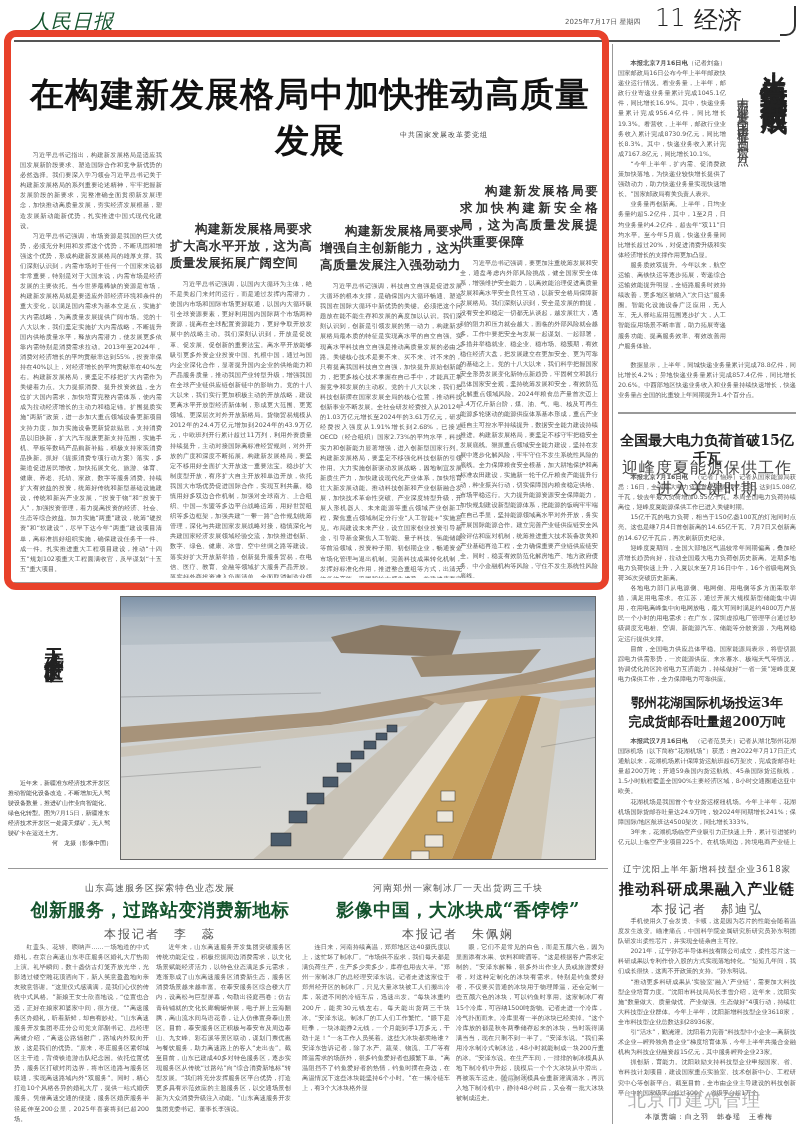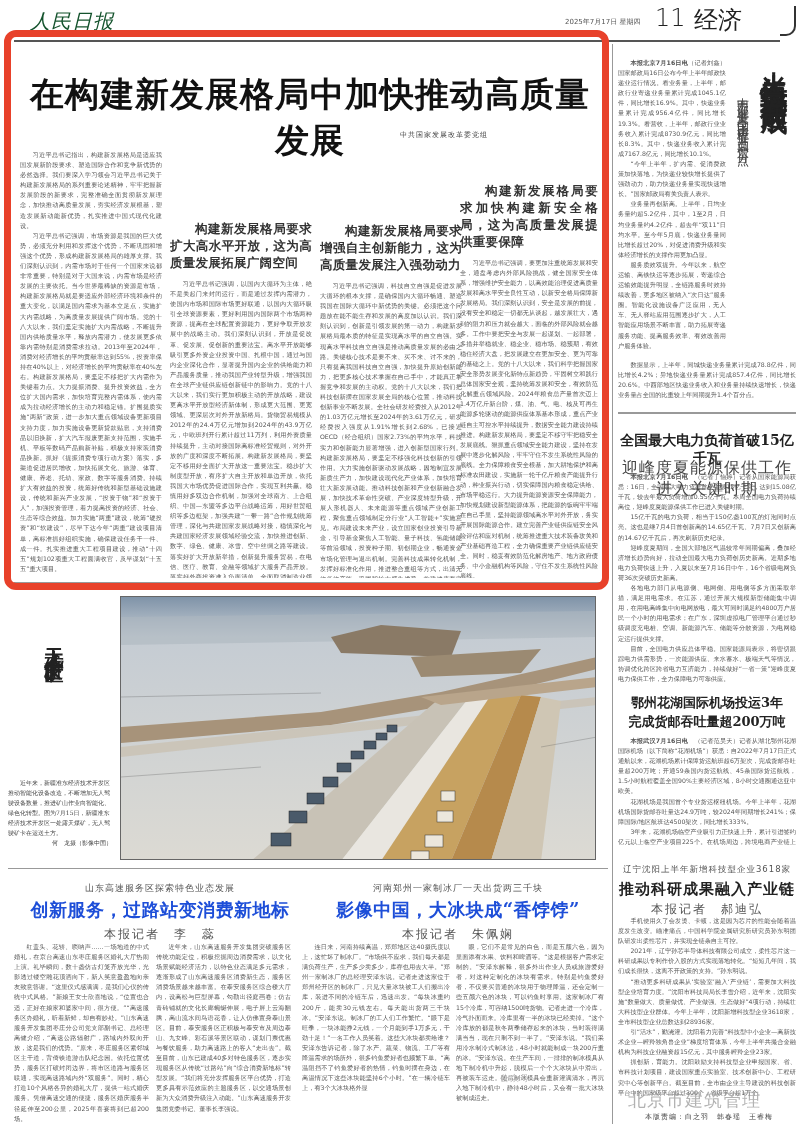--- a/index.html
+++ b/index.html
@@ -25,21 +25,21 @@
   .vline { width: 1px; background: #bbb; }
   .hline { height: 2px; background: #888; }
 
   .vert-title { font-size: 19px; font-weight: bold; writing-mode: vertical-rl; letter-spacing: 4px; color: #222; }
   .vert-sub { font-size: 12px; writing-mode: vertical-rl; letter-spacing: 3px; color: #444; font-family: "DejaVu Sans", sans-serif; }
 
   .photo { overflow: hidden; border: 1px solid #666; }
   .caption { font-size: 6px; line-height: 10px; color: #444; }
 
   .article-kicker { font-size: 9px; color: #555; text-align: center; font-family: "DejaVu Sans", sans-serif; letter-spacing: 1px; }
-  .article-title { font-size: 18px; font-weight: bold; text-align: center; color: #1d4ed8; letter-spacing: 0.5px; }
+  .article-title { font-size: 18px; font-weight: bold; text-align: center; color: #14532d; letter-spacing: 0.5px; }
   .article-byline { font-size: 12px; color: #555; text-align: center; letter-spacing: 2px; }
   .right-title { font-size: 14px; font-weight: bold; text-align: center; color: #222; }
   .right-sub { font-size: 11px; text-align: center; color: #444; letter-spacing: 1px; font-family: "DejaVu Sans", sans-serif; }
   .editor { font-size: 7px; color: #444; letter-spacing: 1px; }
   .watermark { font-size: 18px; color: #999; opacity: 0.75; font-family: "DejaVu Sans", sans-serif; letter-spacing: 1px; }
 </style>
 </head>
 <body>
 
 <div class="abs masthead-logo">人民日报</div>

